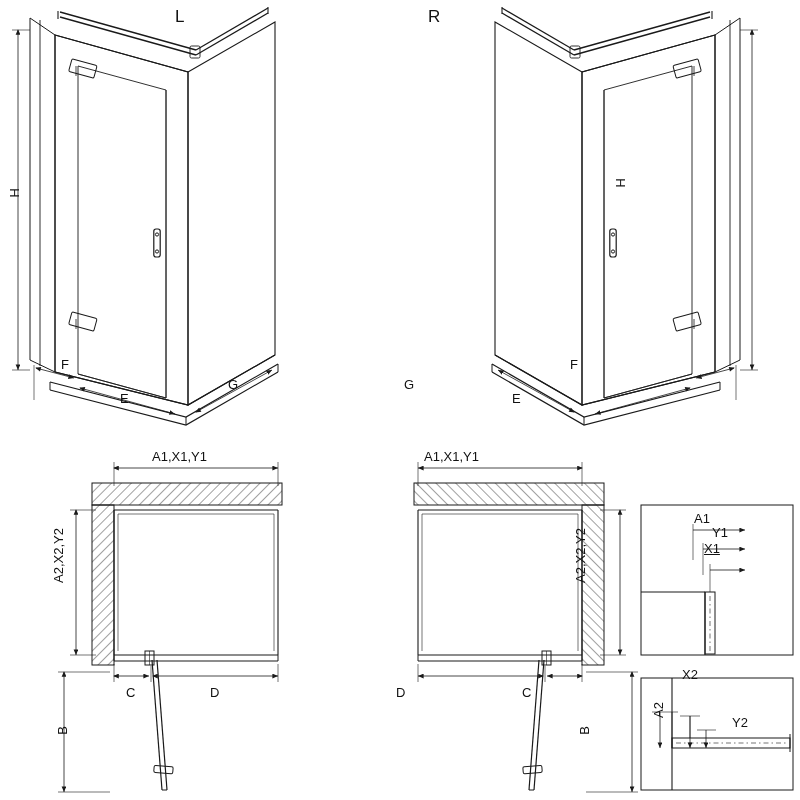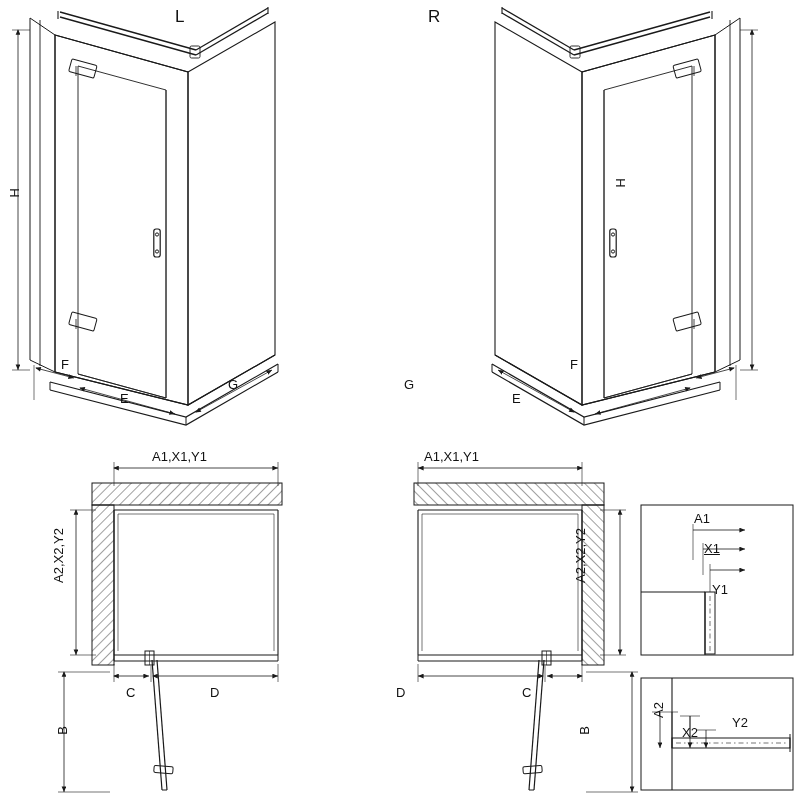--- a/index.html
+++ b/index.html
@@ -329,21 +329,21 @@
 
   <div class="lbl" style="left:56px; top:724px;">
     <span class="vert">B</span>
   </div>
   <div class="lbl" style="left:578px; top:724px;">
     <span class="vert">B</span>
   </div>
 
   <div class="lbl" style="left:694px; top:512px;">A1</div>
   <div class="lbl" style="left:704px; top:542px;text-decoration:underline;">X1</div>
-  <div class="lbl" style="left:712px; top:583px;text-align:right;">Y1</div>
+  <div class="lbl" style="left:712px; top:526px;text-align:right;">Y1</div>
 
   <div class="lbl" style="left:652px; top:702px;">
     <span class="vert">A2</span>
   </div>
-  <div class="lbl" style="left:682px; top:726px;">X2</div>
+  <div class="lbl" style="left:682px; top:668px;">X2</div>
   <div class="lbl" style="left:732px; top:716px;">Y2</div>
 
 </div>
 
 </body></html>

